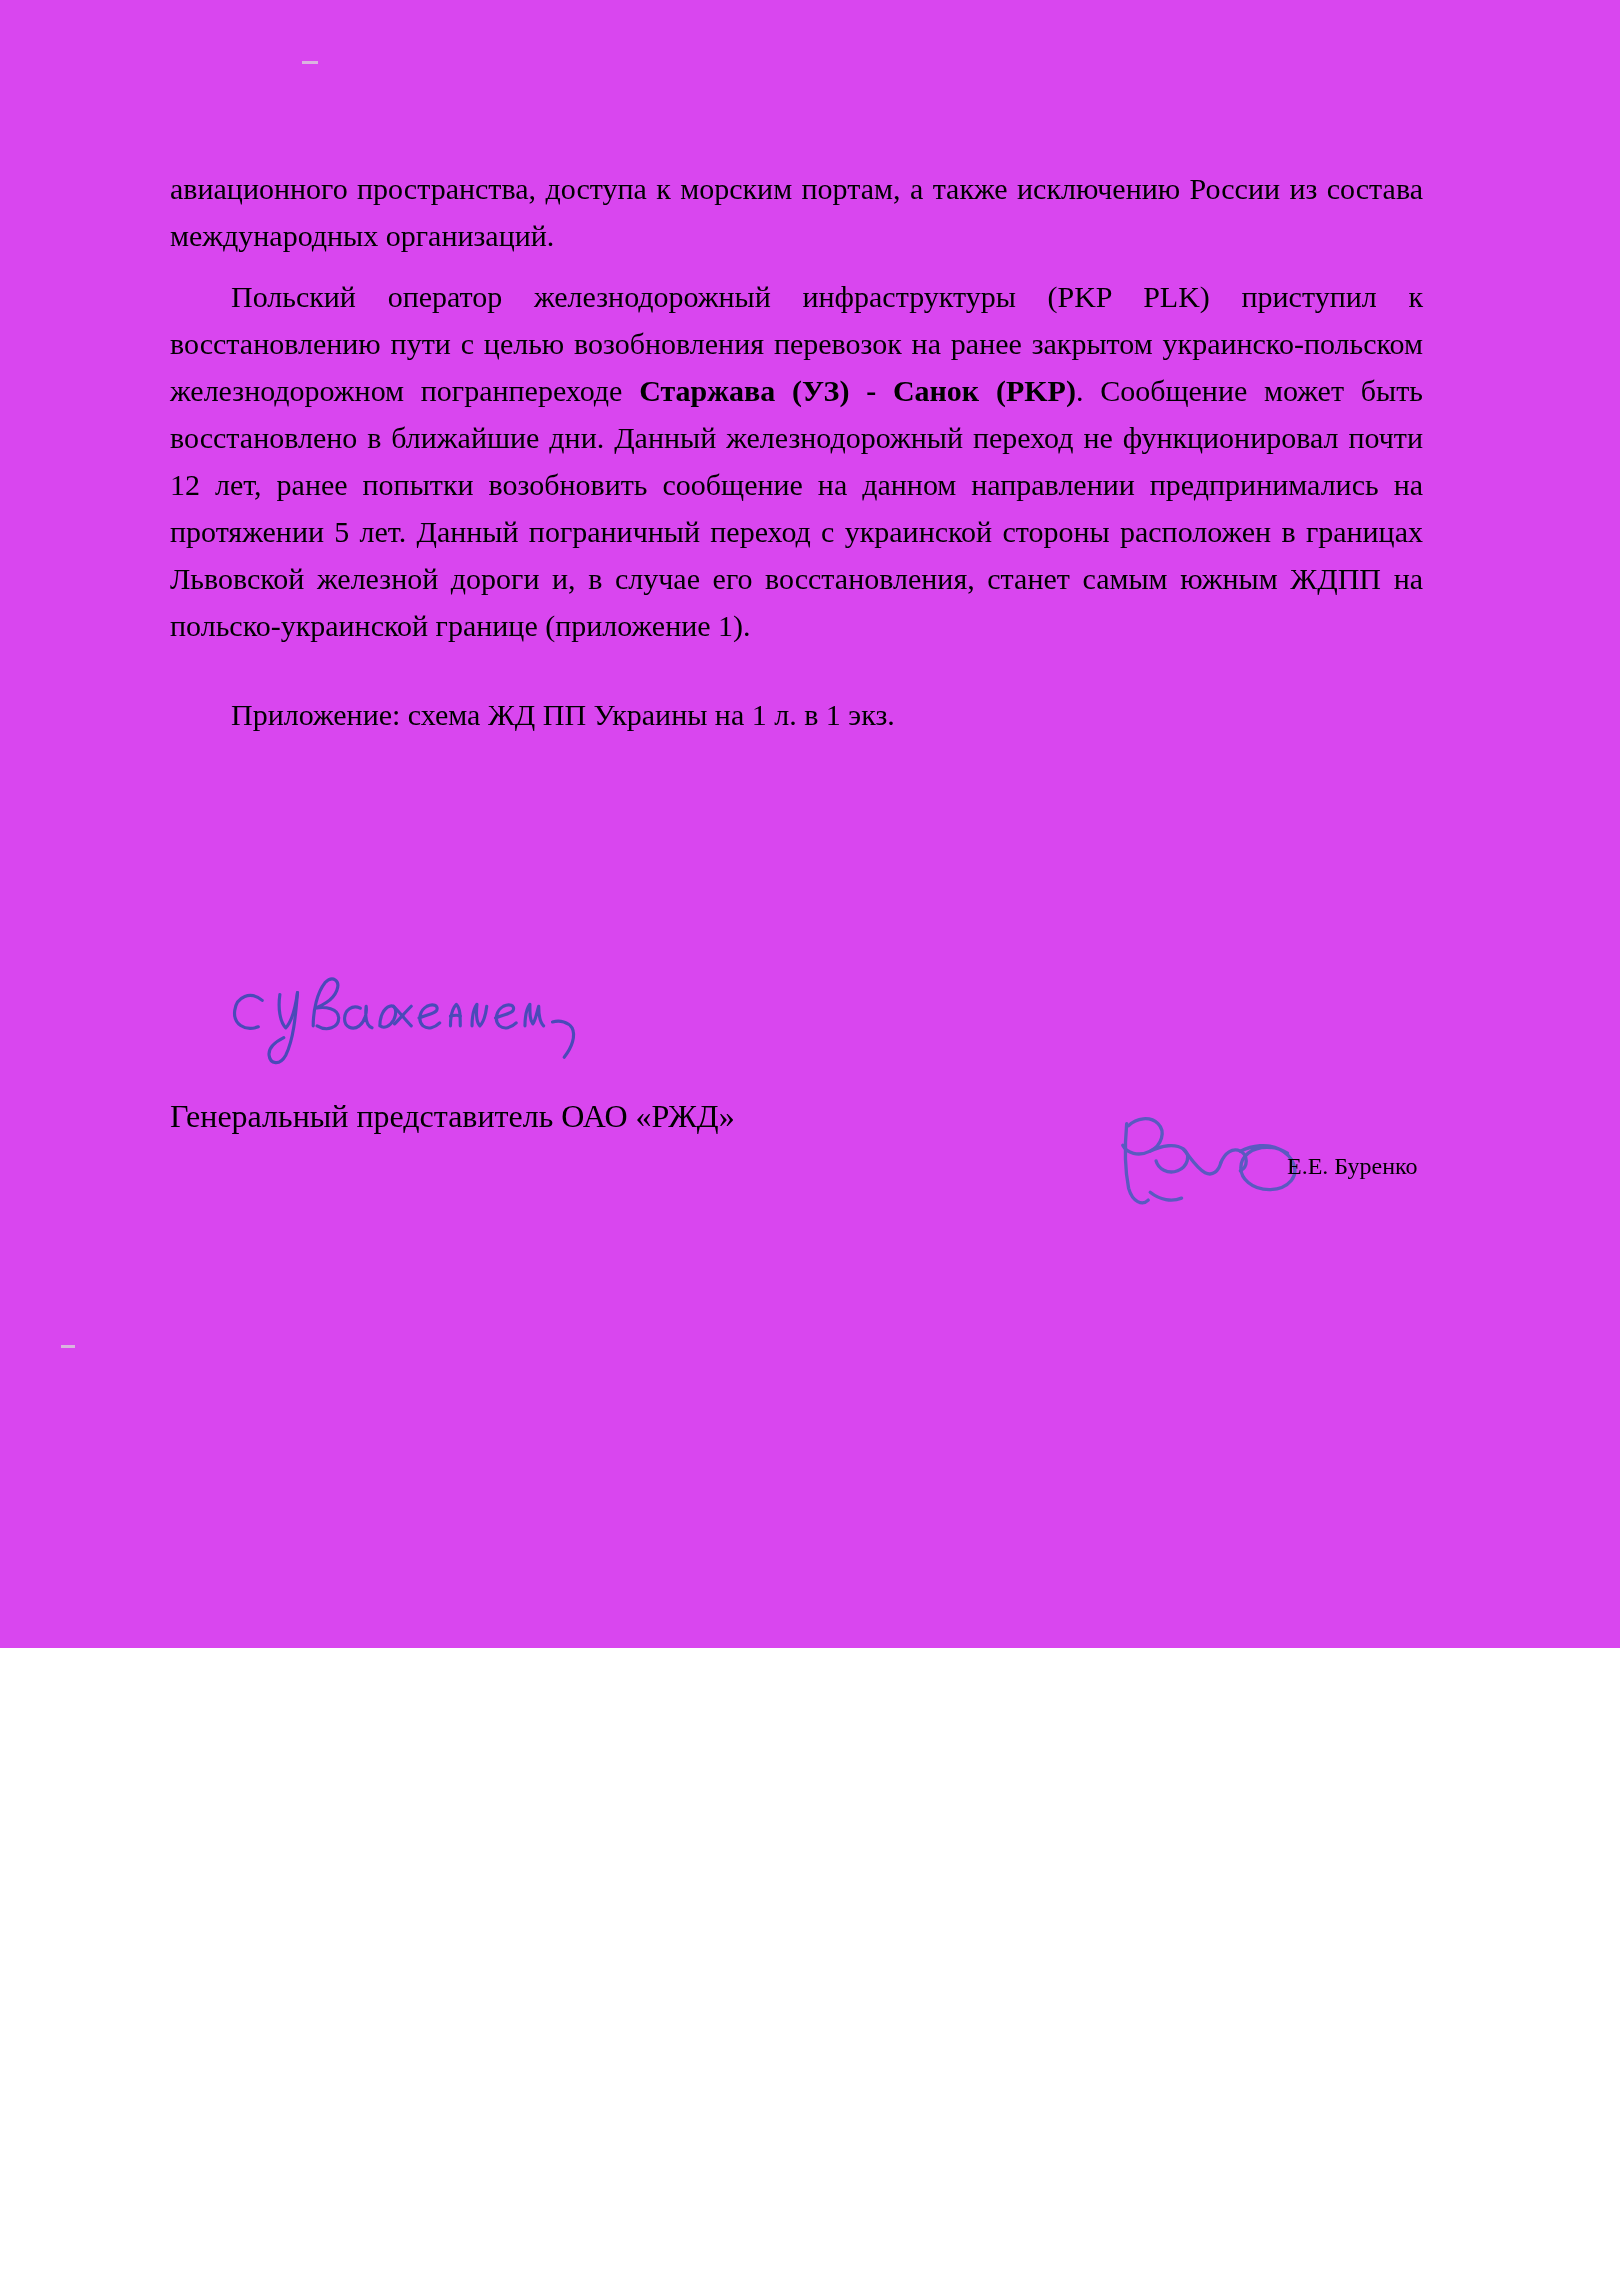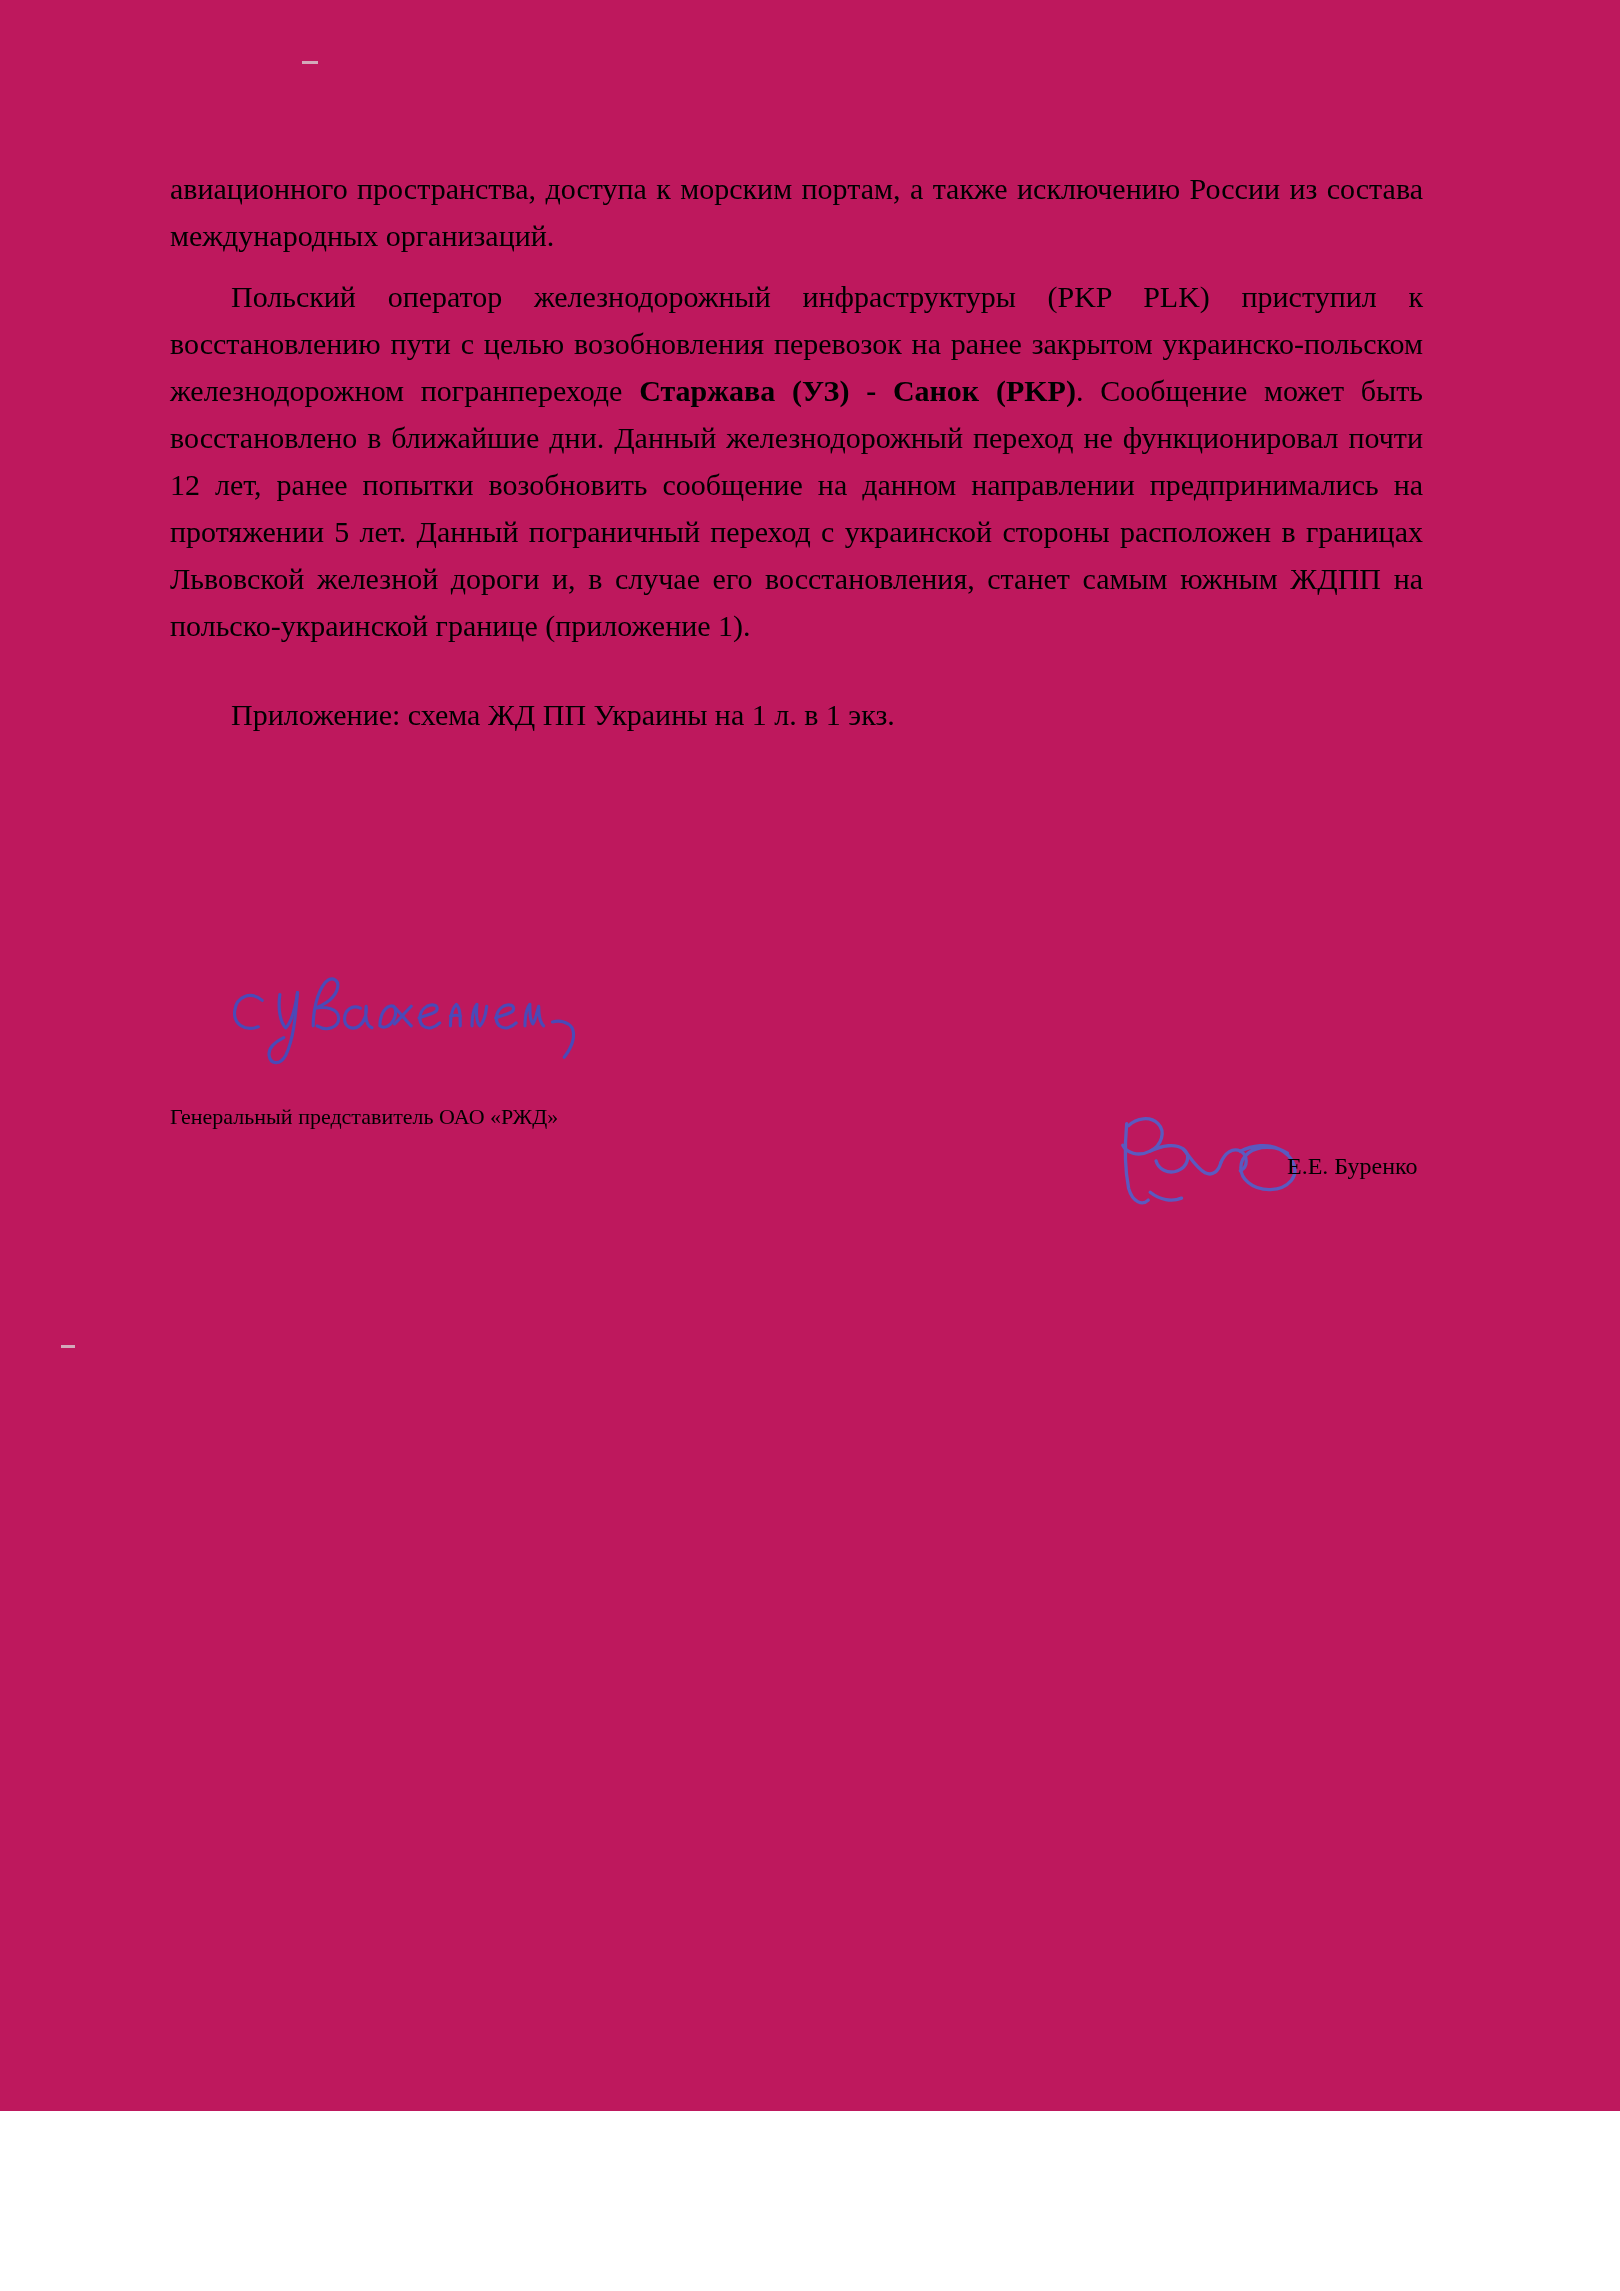--- a/index.html
+++ b/index.html
@@ -8,22 +8,22 @@
     padding: 0;
     background: #ffffff;
   }
   body {
     font-family: "Liberation Serif", "DejaVu Serif", serif;
     color: #000000;
   }
   .page {
     position: relative;
     width: 1620px;
-    height: 2111px;
-    background: #be185d;
+    height: 1648px;
+    background: #d946ef;
     overflow: hidden;
     box-sizing: border-box;
   }
   
   .artifact {
     position: absolute;
     background: #d9d9d9;
     opacity: 0.75;
   }
   .artifact.a1 { left: 302px; top: 61px; width: 15.7px; height: 2.9px; }
@@ -73,21 +73,21 @@
   }
 
   
   .sign-block {
     position: absolute;
     left: 170px;
     top: 1096px;
     width: 1264px;
   }
   .sign-role {
-    font-size: 22px;
+    font-size: 32px;
     line-height: 41px;
     white-space: nowrap;
   }
   .sign-name {
     position: absolute;
     left: 1117px;
     top: 50px;
     font-size: 24px;
     line-height: 41px;
     white-space: nowrap;

